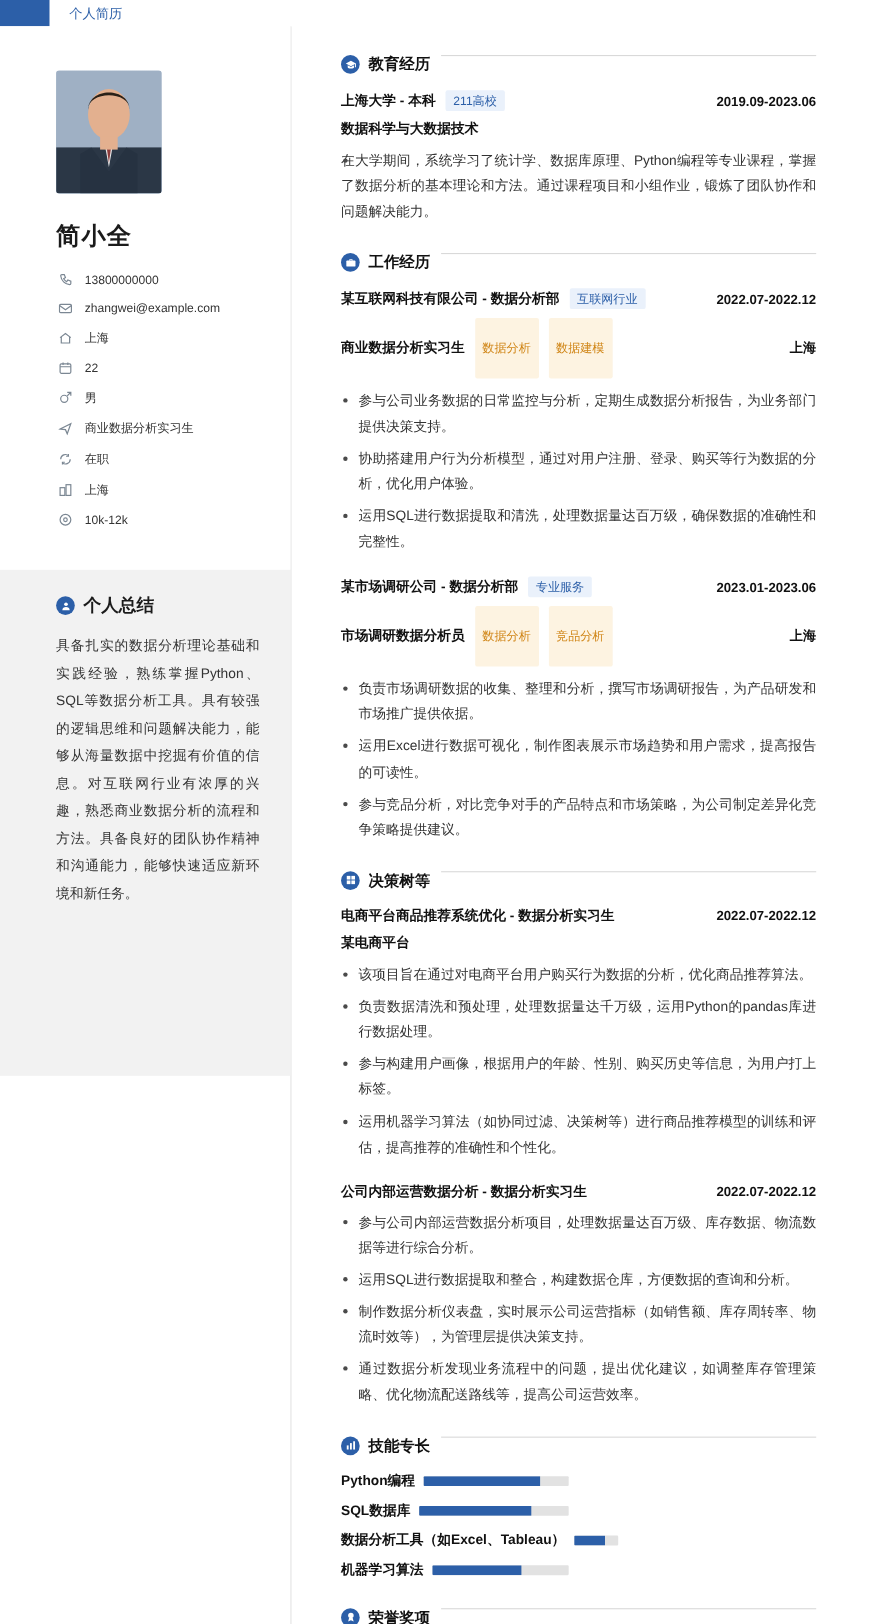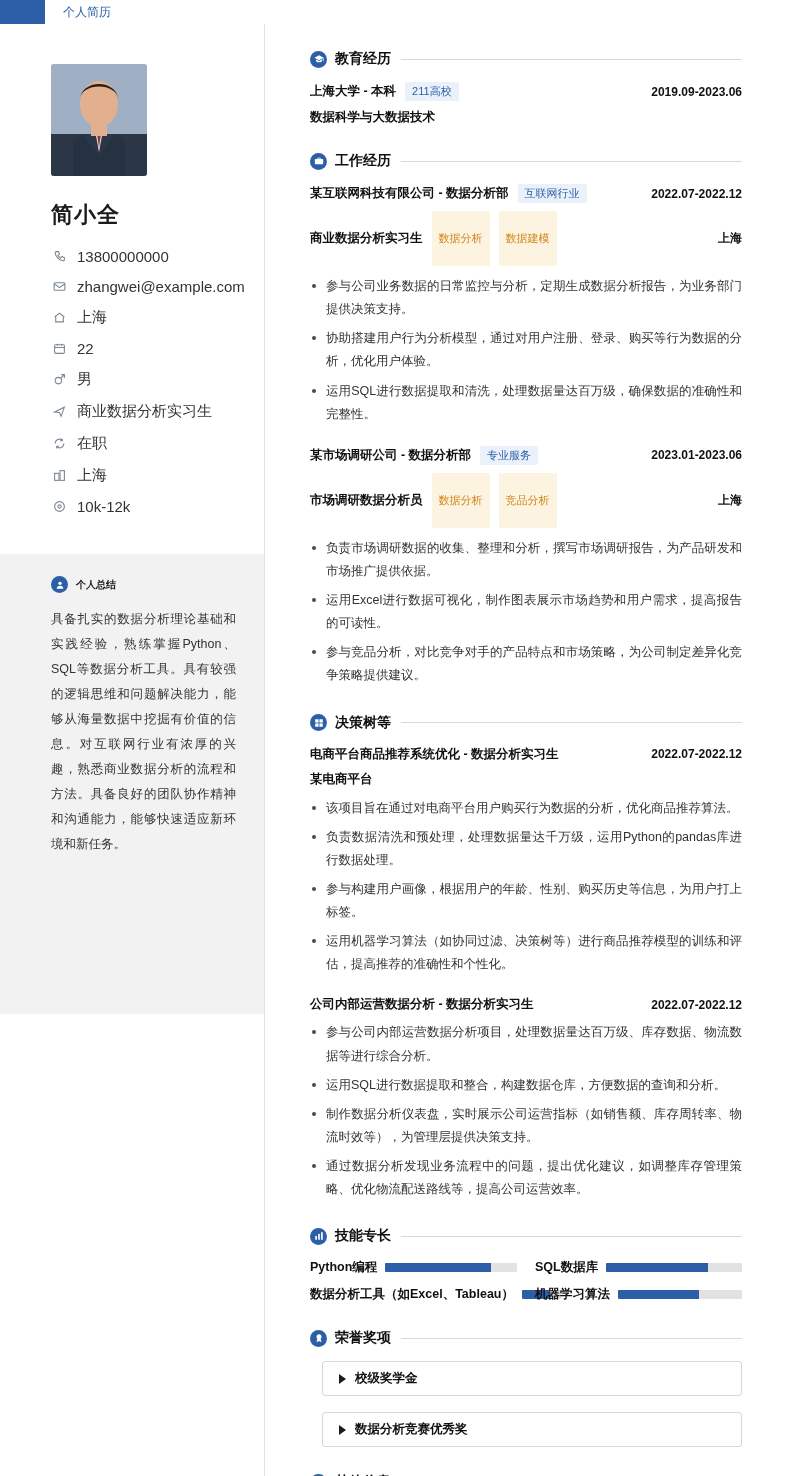--- a/index.html
+++ b/index.html
@@ -64,42 +64,42 @@
     letter-spacing: 1px;
     color: #1b1b1b;
   }
   .contact-list {
     margin: 18px 0 0 51px;
     list-style: none;
   }
   .contact-list li {
     display: flex;
     align-items: center;
-    font-size: 15px;
+    font-size: 11px;
     color: #333;
     margin-bottom: 13px;
   }
   .contact-list li .ic {
     width: 16px;
     flex: 0 0 16px;
     margin-right: 10px;
     color: #7b8793;
     display: inline-flex;
     align-items: center;
     justify-content: center;
   }
   .summary-block {
     background: #f2f2f2;
     padding: 22px 28px 40px 51px;
     min-height: 460px;
   }
   .summary-head {
     display: flex;
     align-items: center;
-    font-size: 10px;
+    font-size: 16px;
     font-weight: bold;
     color: #1b1b1b;
     margin-bottom: 14px;
   }
   .summary-head .badge {
     width: 17px; height: 17px;
     border-radius: 50%;
     background: #2c5fa8;
     margin-right: 8px;
     display: inline-flex;
@@ -114,21 +114,21 @@
     max-width: 185px;
   }
   
   .main {
     flex: 1;
     padding: 26px 52px 30px 45px;
   }
   .section { margin-bottom: 26px; }
   .sec-head {
     display: flex;
-    align-items: center;
+    align-items: flex-start;
     margin-bottom: 14px;
   }
   .sec-badge {
     width: 17px; height: 17px;
     border-radius: 50%;
     background: #2c5fa8;
     margin-right: 8px;
     flex: 0 0 17px;
     display: inline-flex;
     align-items: center;
@@ -216,20 +216,21 @@
     top: 9px;
     width: 4px; height: 4px;
     background: #4a4a4a;
     border-radius: 50%;
   }
   
   .skill-grid {
     display: flex;
     flex-wrap: wrap;
     gap: 10px 18px;
+    flex-direction: column;
   }
   .skill {
     display: flex;
     align-items: center;
     width: calc(50% - 9px);
   }
   .skill-name {
     font-size: 12.5px;
     font-weight: bold;
     color: #111;
@@ -413,20 +414,23 @@
           <span class="sec-rule"></span>
         </div>
         <div class="entry">
           <div class="row1">
             <span>上海大学 - 本科</span>
             <span class="tag-blue">211高校</span>
             <span class="spacer"></span>
             <span class="date">2019.09-2023.06</span>
           </div>
           <div class="sub">数据科学与大数据技术</div>
+          <ul class="bullets">
+            <li style="padding-left:0;">在大学期间，系统学习了统计学、数据库原理、Python编程等专业课程，掌握了数据分析的基本理论和方法。通过课程项目和小组作业，锻炼了团队协作和问题解决能力。</li>
+          </ul>
         </div>
       </div>
 
       <div class="section">
         <div class="sec-head">
           <span class="sec-badge">
             <svg width="10" height="10" viewBox="0 0 24 24" fill="#fff">
                 <rect x="2" y="7" width="20" height="13" rx="2"></rect>
                 <path d="M9 7V5h6v2" stroke="#fff" stroke-width="2" fill="none"></path>
               </svg>

